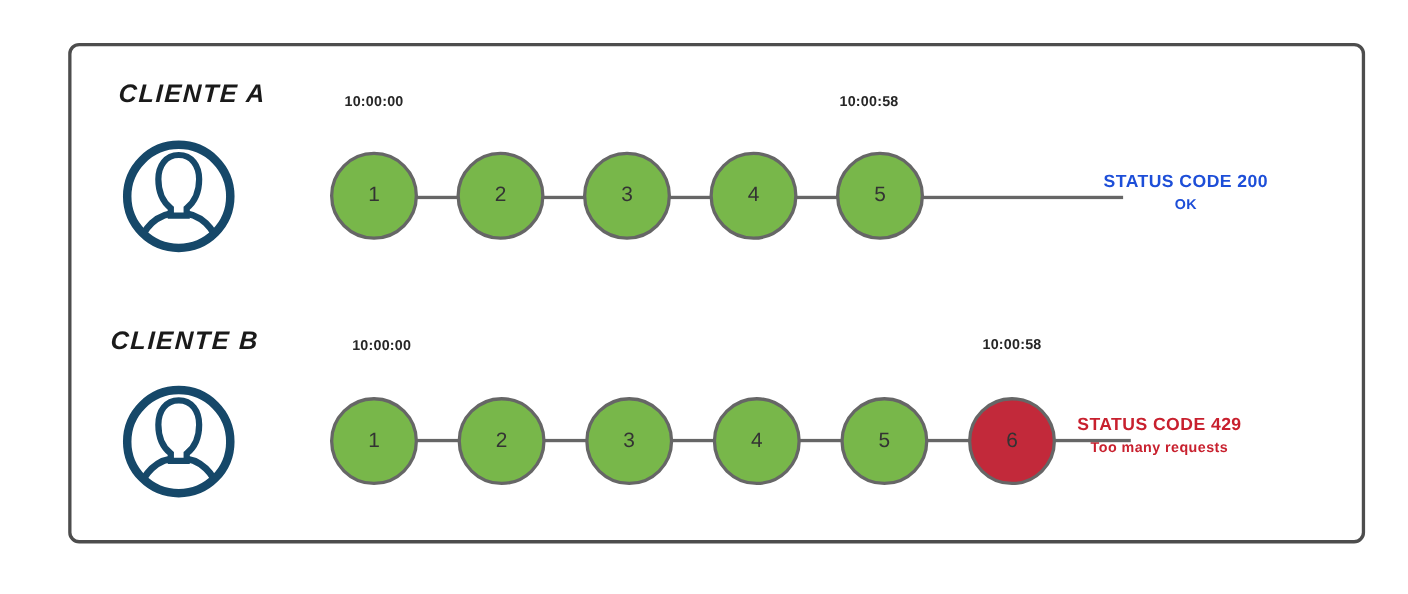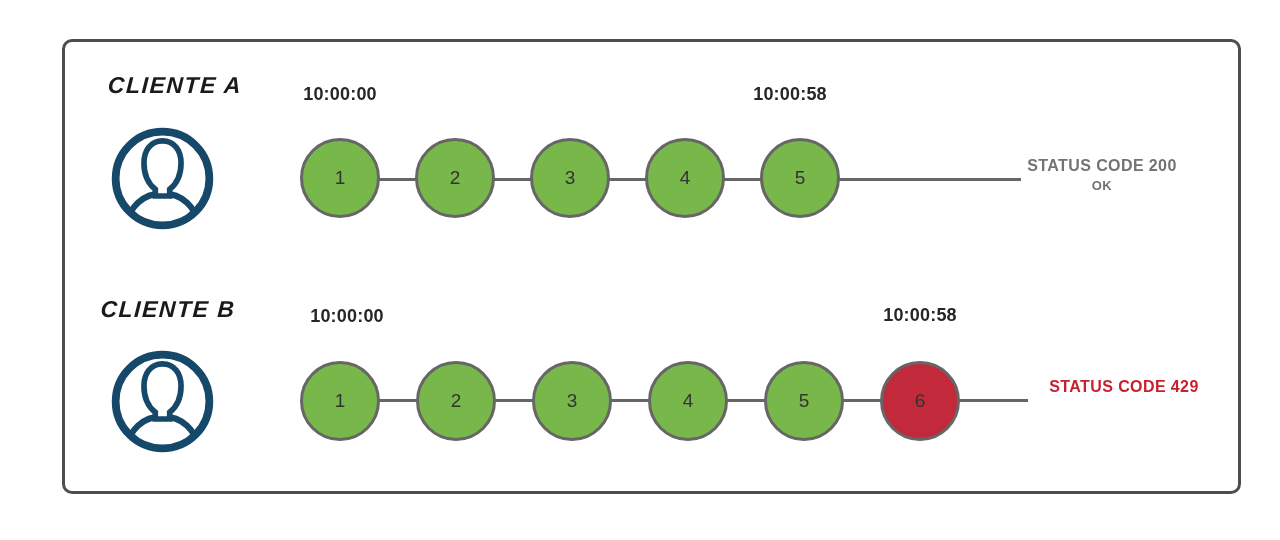--- a/index.html
+++ b/index.html
@@ -8,38 +8,38 @@
   .frame{position:absolute;left:62px;top:39px;width:1179px;height:455px;border:3px solid #4d4d4d;border-radius:10px;background:#fff;box-sizing:border-box;}
 
   .client-label{position:absolute;width:160px;text-align:center;font-size:23px;font-weight:700;font-style:italic;letter-spacing:1.5px;color:#1a1a1a;transform:skewX(-3deg);}
   .client-label.a{left:95px;top:72px;}
   .client-label.b{left:88px;top:296px;}
 
   .avatar{position:absolute;width:103px;height:103px;}
   .avatar.a{left:111px;top:127px;}
   .avatar.b{left:111px;top:350px;}
 
-  .timestamp{position:absolute;width:96px;text-align:center;font-size:18px;font-weight:700;color:#262626;letter-spacing:0.2px;}
+  .timestamp{position:absolute;width:96px;text-align:center;font-size:13px;font-weight:700;color:#262626;letter-spacing:0.2px;}
   .ts-a-start{left:292px;top:84px;}
   .ts-a-end{left:742px;top:84px;}
   .ts-b-start{left:299px;top:306px;}
   .ts-b-end{left:872px;top:305px;}
 
   .wire{position:absolute;height:3px;background:#666666;z-index:1;}
   .wire.a{left:340px;top:178px;width:681px;}
   .wire.b{left:340px;top:399px;width:688px;}
 
   .req{position:absolute;width:80px;height:80px;border-radius:50%;border:3.5px solid #666666;background:#78B74A;box-sizing:border-box;z-index:2;display:flex;align-items:center;justify-content:center;font-size:19px;color:#333333;}
   .req.blocked{background:#C2293A;}
   .row-a .req{top:138px;}
   .row-b .req{top:361px;}
 
   .status{position:absolute;text-align:center;font-weight:700;letter-spacing:0.4px;line-height:20px;font-size:16px;}
-  .status.success{left:1018px;top:156px;width:168px;color:#737373;}
-  .status.error{left:1038px;top:377px;width:172px;color:#C8202E;}
+  .status.success{left:994px;top:156px;width:168px;color:#1d4ed8;}
+  .status.error{left:968px;top:377px;width:172px;color:#C8202E;}
   .status .l2{font-size:13px;}
 </style>
 </head>
 <body>
 
 <div class="canvas">
   <div class="frame"></div>
 
   <div class="row-a">
     <div class="client-label a">CLIENTE A</div>
@@ -123,15 +123,16 @@
       </div>
     <div class="req" style="left:764px;">
         <span>5</span>
       </div>
     <div class="req blocked" style="left:880px;">
         <span>6</span>
       </div>
 
     <div class="status error">
       <div class="l1">STATUS CODE 429</div>
+      <div class="l2">Too many requests</div>
     </div>
   </div>
 </div>
 
 </body></html>

